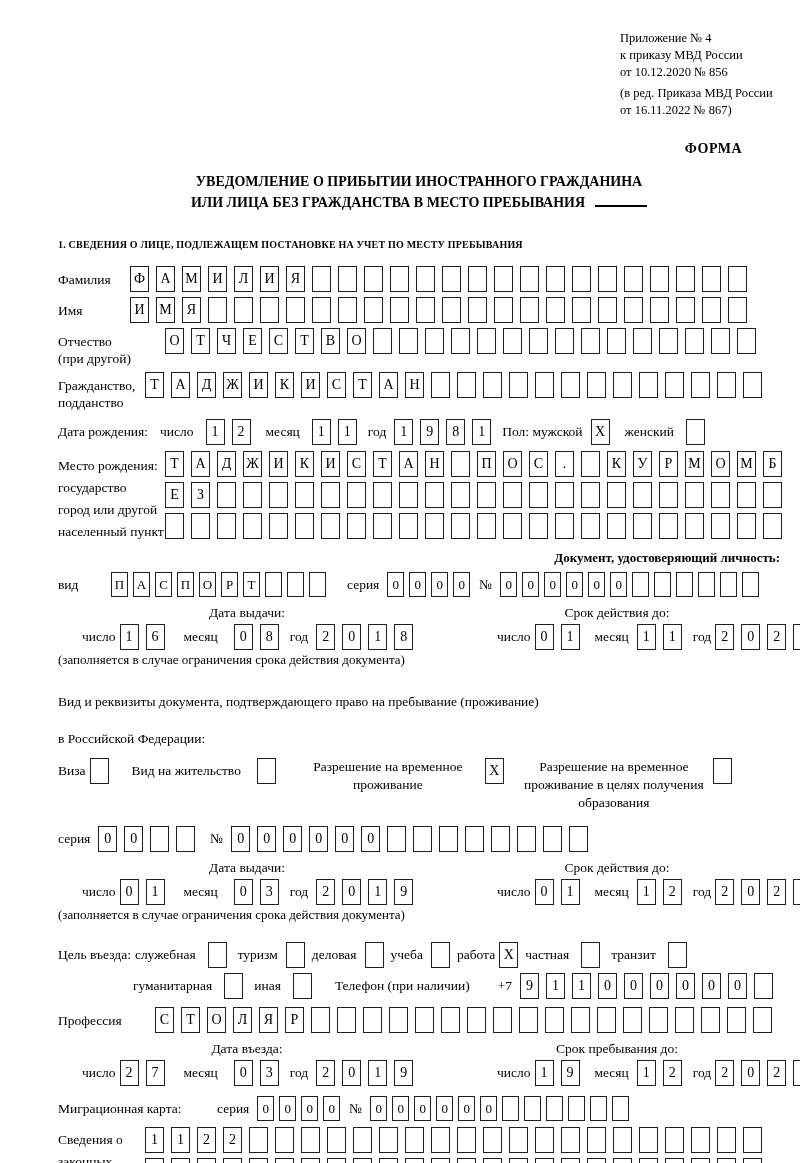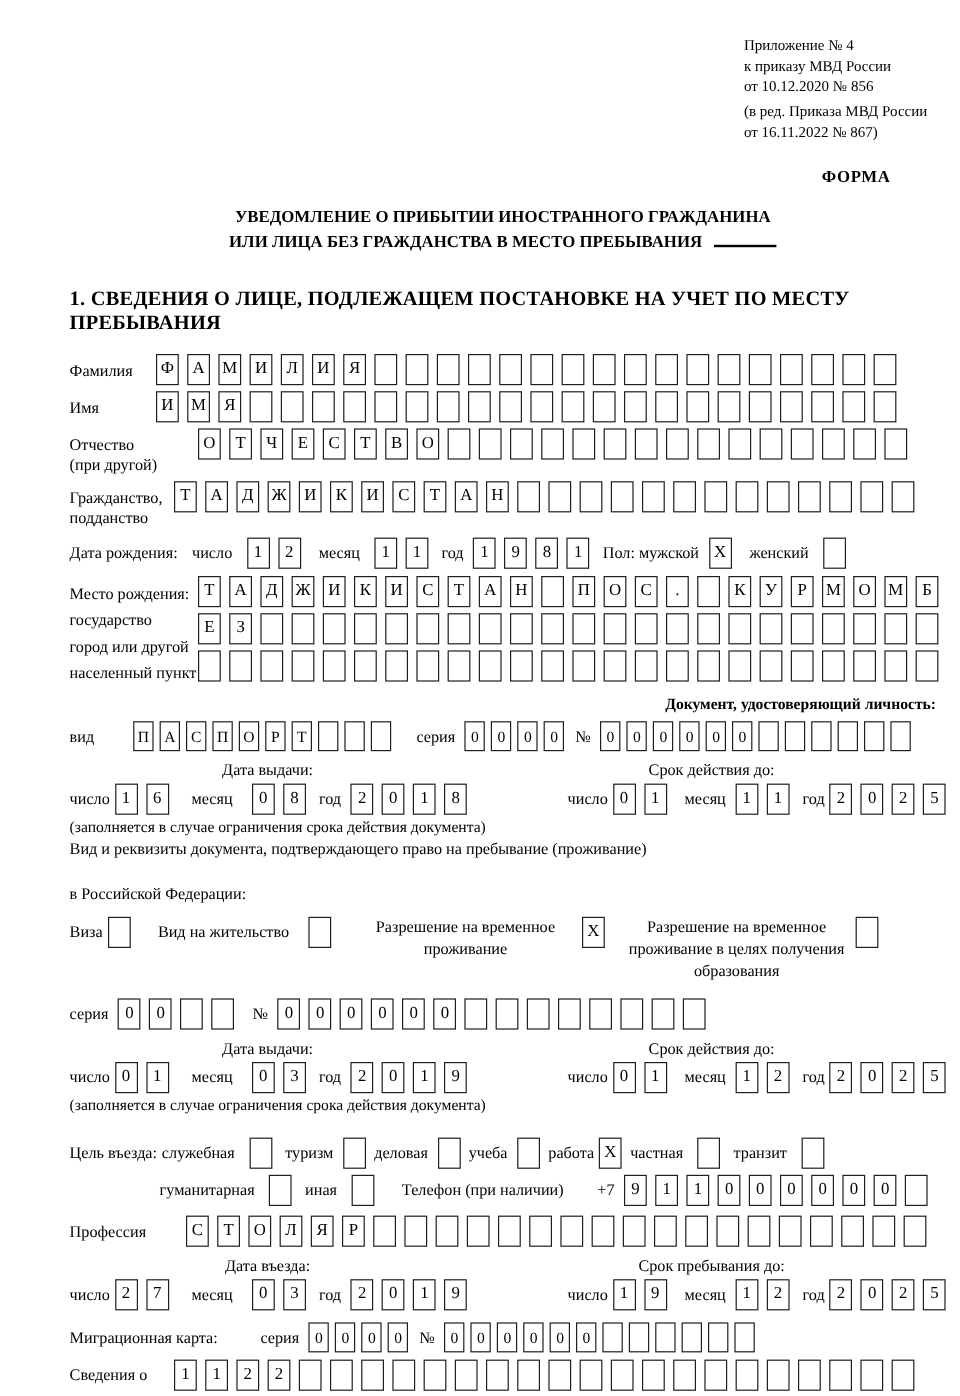--- a/index.html
+++ b/index.html
@@ -3,31 +3,31 @@
 <meta charset="utf-8">
 <style>
   html,body{margin:0;padding:0;background:#fff;}
   body{width:800px;height:1163px;font-family:"Liberation Serif",serif;color:#000;overflow:hidden;}
   .page{box-sizing:border-box;width:800px;height:1163px;padding:30px 20px 10px 58px;}
   .appendix{margin-left:562px;width:180px;font-size:12.5px;line-height:17px;}
   .appendix .gap{height:4px;}
   .forma{font-weight:bold;font-size:14px;text-align:right;padding-right:38px;margin-top:22px;letter-spacing:.5px;}
   .title{text-align:center;font-weight:bold;font-size:14px;line-height:21px;margin-top:14px;}
   .title .blank{display:inline-block;width:52px;border-bottom:2px solid #000;height:12px;margin-left:10px;}
-  .sec-heading{font-weight:bold;font-size:17px;margin-top:26px;margin-bottom:16px;letter-spacing:.2px;}
+  .sec-heading{font-weight:bold;font-size:10px;margin-top:26px;margin-bottom:16px;letter-spacing:.2px;}
   .frow{display:flex;align-items:flex-start;margin-bottom:5px;}
   .flabel{font-size:13.5px;line-height:17px;padding-top:5px;flex:none;}
   .cells{display:flex;flex:none;}
   .cell{display:inline-block;box-sizing:border-box;width:19px;height:26px;border:1.6px solid #1f1f1f;margin-right:7px;text-align:center;font-size:14px;line-height:23px;flex:none;}
   .sm .cell{width:17px;height:25px;margin-right:5px;font-size:13px;}
   .inl{display:flex;align-items:center;}
   .ml4{margin-left:4px;}.ml8{margin-left:8px;}.ml12{margin-left:12px;}.ml16{margin-left:16px;}
   .lab{font-size:13.5px;flex:none;}
   .dates-pair{display:flex;margin-top:8px;}
-  .dcol1{width:370px;flex:none;}
+  .dcol1{width:370px;flex:none;margin-left:24px;}
   .dcol2{flex:1;}
   .dhead{font-size:13.5px;text-align:center;margin-bottom:3px;}
   .dc1h{width:330px;}
   .note{font-size:13px;text-align:left;padding-right:4px;margin-top:2px;}
   .plain{font-size:13.5px;line-height:19px;}
   .opts{display:flex;align-items:flex-start;margin-top:10px;}
   .optlab{font-size:13.5px;line-height:18px;flex:none;}
   .optc{text-align:center;}
   .bp-grid{display:flex;}
   .bp-labels{width:107px;flex:none;font-size:13.5px;line-height:22px;padding-top:4px;}
@@ -383,21 +383,21 @@
             <span class="cell">2</span>
             <span class="cell">0</span>
             <span class="cell">2</span>
             <span class="cell">5</span>
           </div>
       </div>
     </div>
   </div>
   <div class="note">(заполняется в случае ограничения срока действия документа)</div>
 
-  <div class="plain" style="margin-top:1px">Вид и реквизиты документа, подтверждающего право на пребывание (проживание)</div>
+  <div class="plain" style="margin-top:24px">Вид и реквизиты документа, подтверждающего право на пребывание (проживание)</div>
   <div class="plain" style="margin-top:18px">в Российской Федерации:</div>
 
   <div class="opts">
     <span class="optlab" style="padding-top:4px">Виза</span>
     <div class="cells ml4">
         <span class="cell"></span>
       </div>
     <span class="optlab ml16" style="padding-top:4px">Вид на жительство</span>
     <div class="cells ml16">
         <span class="cell"></span>

